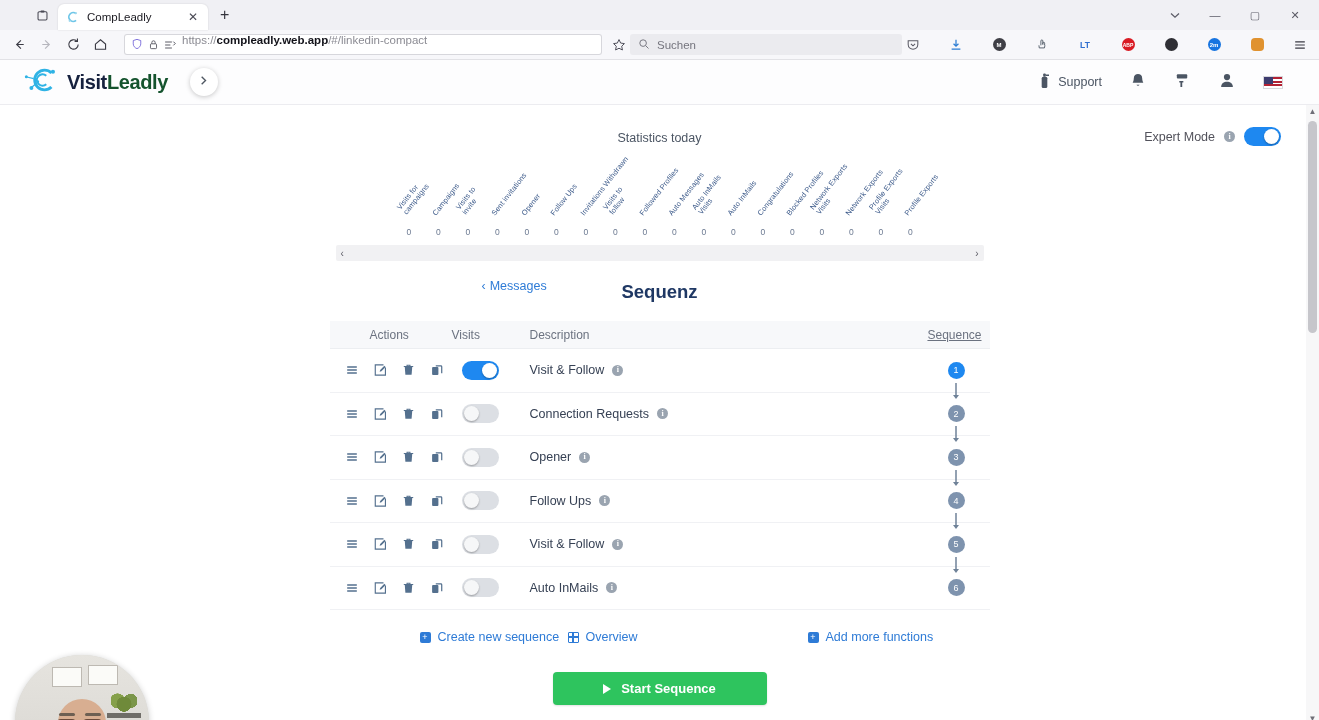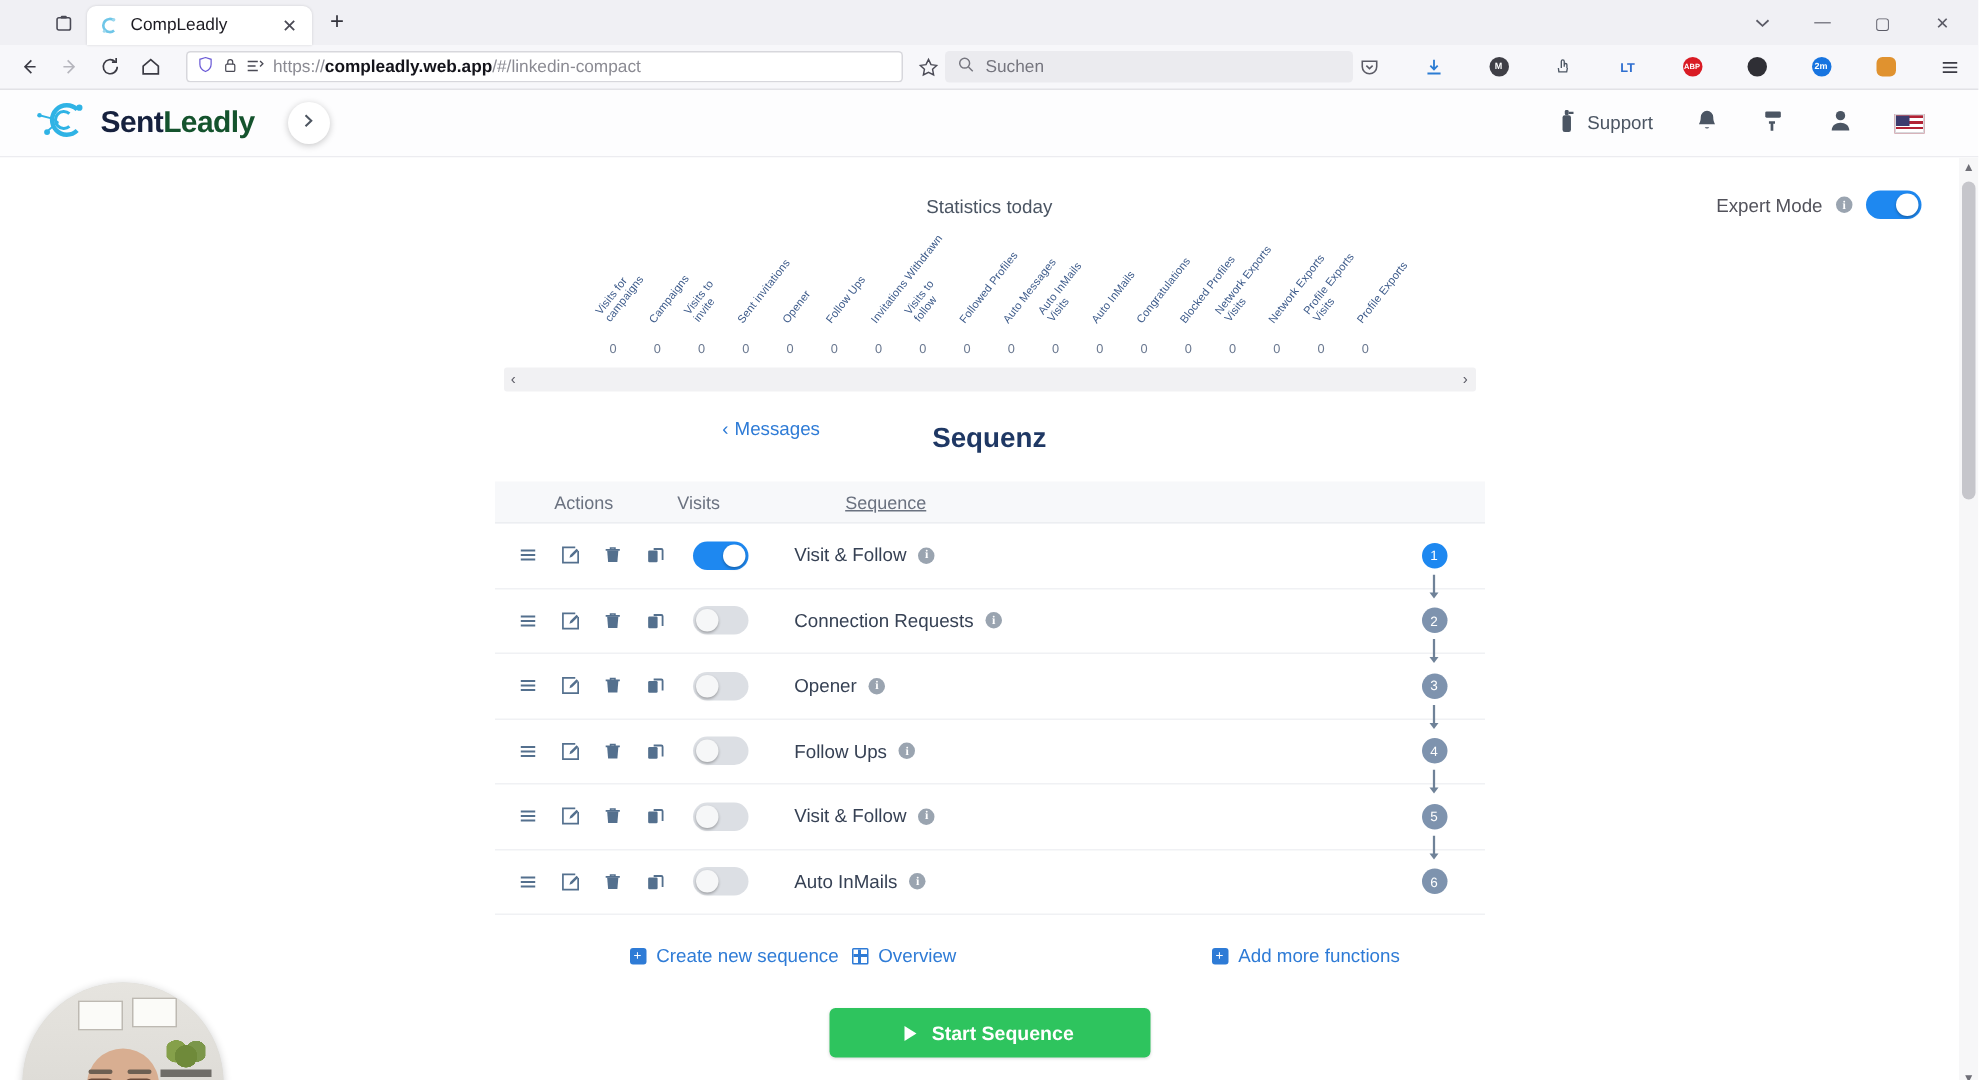--- a/index.html
+++ b/index.html
@@ -52,21 +52,21 @@
     height: 30px; display: flex; align-items: center; gap: 0;
     padding: 0 6px; background: #f7f7fa; border-bottom: 1px solid #e2e2e6;
   }
   .nav-btn {
     width: 27px; height: 26px; display: flex; align-items: center; justify-content: center;
     color: #3b3b44;
   }
   .nav-btn.disabled { color: #b6b6bd; }
   .urlbar {
     flex: 1; height: 21px; background: #ffffff; border-radius: 3px;
-    display: flex; align-items: center; gap: 6px; padding: 0 7px;
+    display: flex; gap: 6px; padding: 0 7px;
     margin: 0 6px 0 10px; box-shadow: inset 0 0 0 1px #d7d7dc;
     max-width: 570px;
   }
   .urlbar .url-text { font-size: 11.5px; color: #8b8b93; white-space: nowrap; }
   .urlbar .url-text b { color: #13131a; font-weight: 700; }
   .url-icons { display: flex; align-items: center; gap: 5px; color: #5b5b66; }
   .star-btn { width: 22px; display:flex; align-items:center; justify-content:center; color:#4a4a55; }
   .searchbar {
     width: 272px; height: 21px; background: #ebebef; border-radius: 3px;
     display: flex; align-items: center; gap: 7px; padding: 0 8px;
@@ -432,21 +432,21 @@
       <svg width="42" height="30" viewBox="0 0 44 32">
         <path d="M31 8.5A10.5 10.5 0 1 0 31 23.5" fill="none" stroke="#2fb3e5" stroke-width="3.1"></path>
         <path d="M25.5 11.5a6 6 0 1 0 0 9" fill="none" stroke="#2fb3e5" stroke-width="2.2"></path>
         <circle cx="32.6" cy="7.2" r="2.2" fill="#2fb3e5"></circle>
         <circle cx="9.6" cy="24.6" r="2.1" fill="#2fb3e5"></circle>
         <circle cx="4.2" cy="12.6" r="1.6" fill="#2fb3e5"></circle>
         <path d="M4.8 12.8 12 14.6M10 23.8l6-5.2" stroke="#2fb3e5" stroke-width="1.3" fill="none"></path>
         <circle cx="16.4" cy="17.8" r="1.5" fill="#2fb3e5"></circle>
       </svg>
     </span>
-    <span class="logo-text"><span class="l1">Sent</span><span class="l2">Leadly</span></span>
+    <span class="logo-text"><span class="l1">Visit</span><span class="l2">Leadly</span></span>
   </div>
 
   <div class="sidebar-toggle">
     <span>
       <svg width="11" height="11" viewBox="0 0 12 12">
           <path d="M4 2 8.2 6 4 10" fill="none" stroke="#4e5661" stroke-width="1.5"></path>
         </svg>
     </span>
   </div>
 
@@ -593,20 +593,21 @@
       <span>‹</span>
       <span>Messages</span>
     </div>
     <div class="seq-title">Sequenz</div>
   </div>
 
   <div class="table">
     <div class="thead">
       <div class="c-actions">Actions</div>
       <div class="c-active">Visits</div>
+      <div class="c-desc">Description</div>
       <div class="c-seq">Sequence</div>
     </div>
     <div id="tbody" style="position:relative">
         <div class="trow">
           <div class="row-actions">
             <span class="icon-btn">
               <svg width="14" height="14" viewBox="0 0 16 16">
                 <path d="M2.5 4.6h11M2.5 8h11M2.5 11.4h11" stroke="#54708e" stroke-width="1.5" fill="none"></path>
               </svg>
             </span>

